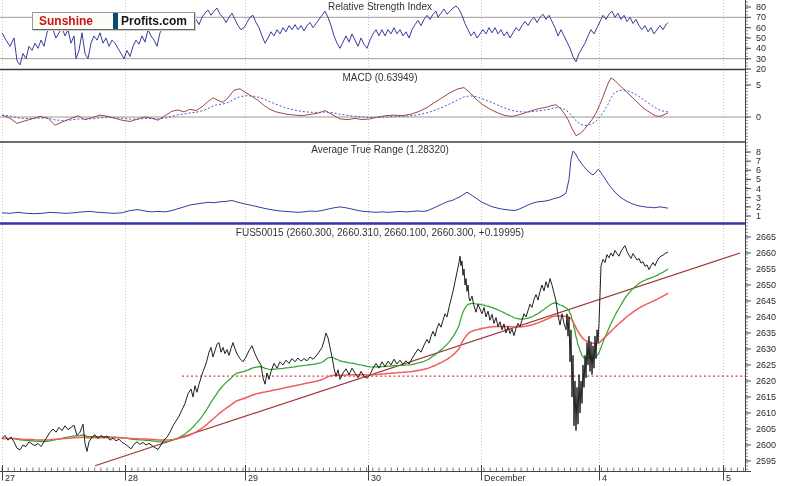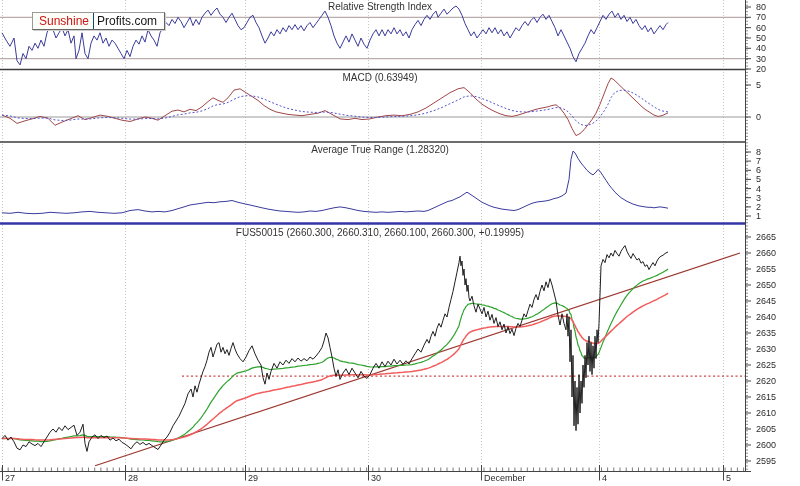--- a/index.html
+++ b/index.html
@@ -3,24 +3,24 @@
 <meta charset="utf-8">
 <style>
   html,body{margin:0;padding:0}
   body{width:800px;height:486px;background:#ffffff;position:relative;overflow:hidden;
        font-family:"Liberation Sans",sans-serif}
   #chart{position:absolute;left:0;top:0}
   #chart text{font-family:"Liberation Sans",sans-serif}
   .ptitle{font-size:10px;fill:#333333;text-anchor:middle}
   .logo{position:absolute;left:32px;top:12px;display:flex;align-items:stretch;
         border:1px solid #9a9a9a;border-right-color:#666;border-bottom-color:#666;
-        background:#fdfdf8;box-shadow:1px 1px 0 #cfcfcf;font-weight:normal;font-size:12px;line-height:14px;
+        background:#fdfdf8;box-shadow:1px 1px 0 #cfcfcf;font-weight:bold;font-size:12px;line-height:14px;
         white-space:nowrap}
   .logo-red{color:#cc1313;padding:1px 2px 1px 6px}
-  .logo-dark{color:#161616;padding:1px 7px 1px 3px;border-left:1px solid #0c4a6e;margin-left:2px;background:#ffffff}
+  .logo-dark{color:#161616;padding:1px 7px 1px 3px;border-left:5px solid #0c4a6e;margin-left:18px;background:#ffffff}
 </style>
 </head>
 <body>
 
 <svg id="chart" width="800" height="486" viewBox="0 0 800 486">
   <g id="glayer">
       <line x1="2.5" y1="0" x2="2.5" y2="469" stroke="#c6c6c6" stroke-width="1" stroke-dasharray="1,2"></line>
       <line x1="125.5" y1="0" x2="125.5" y2="469" stroke="#c6c6c6" stroke-width="1" stroke-dasharray="1,2"></line>
       <line x1="245.5" y1="0" x2="245.5" y2="469" stroke="#c6c6c6" stroke-width="1" stroke-dasharray="1,2"></line>
       <line x1="368.5" y1="0" x2="368.5" y2="469" stroke="#c6c6c6" stroke-width="1" stroke-dasharray="1,2"></line>

